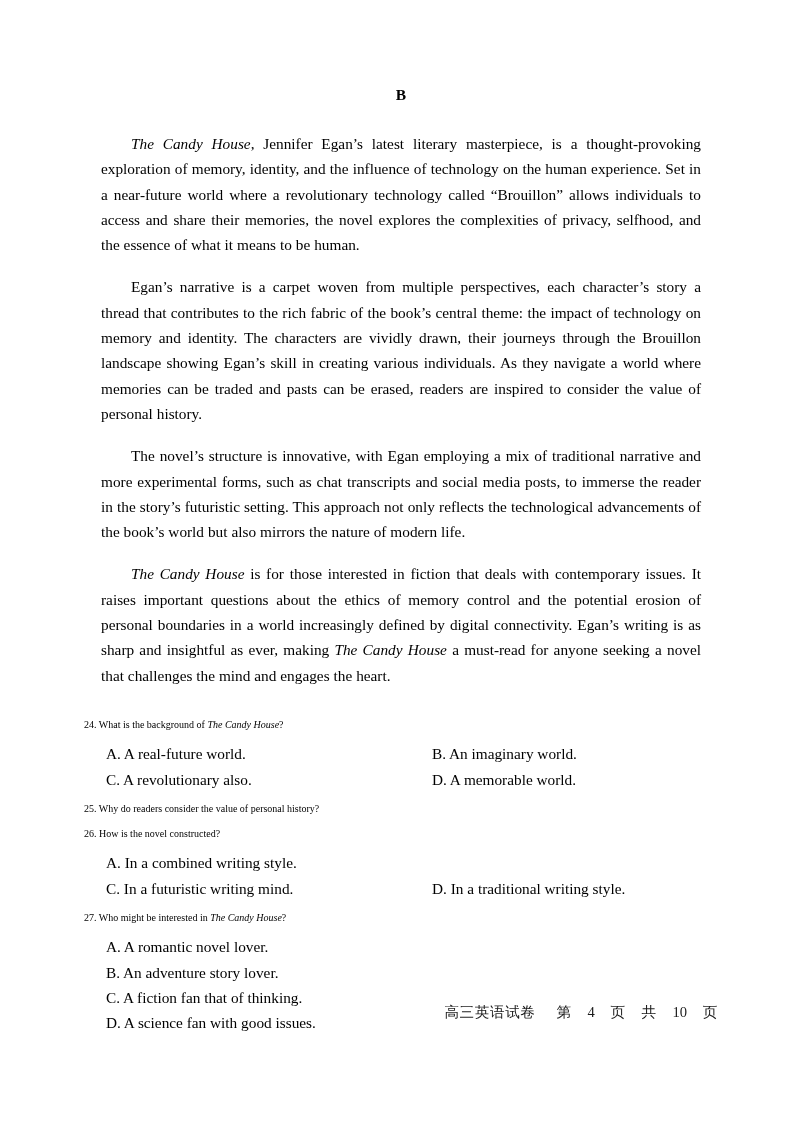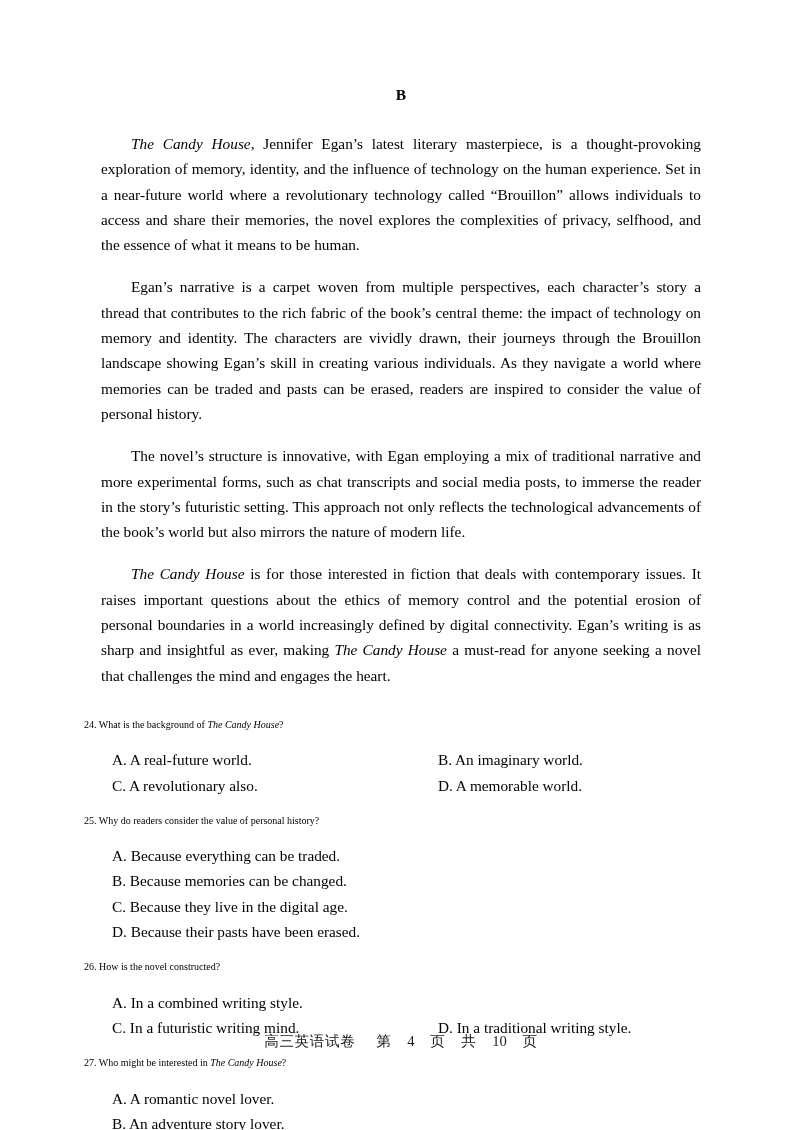--- a/index.html
+++ b/index.html
@@ -65,21 +65,21 @@
     font-size: 10px;
     line-height: 25.3px;
     margin: 0;
     text-align: left;
     white-space: pre-wrap;
   }
   .question-stem i {
     font-style: italic;
   }
   .options {
-    margin: 10px;
+    margin: 4px;
     padding: 0;
     list-style: none;
   }
   .option-row {
     display: flex;
     font-size: 15.3px;
     line-height: 25.3px;
   }
   .option-row.single {
     display: block;
@@ -94,23 +94,23 @@
   }
   .opt.col2 {
     flex: 1 1 auto;
     padding-left: 0;
   }
 
   
   .footer {
     position: absolute;
     left: 0;
-    top: 1030px;
+    top: 1001px;
     width: 634px;
-    text-align: center;
+    text-align: right;
     font-size: 14.6px;
     line-height: 22px;
     font-family: "DejaVu Sans", "Liberation Sans", sans-serif;
     letter-spacing: 0.6px;
     color: #1a1a1a;
   }
   .footer .fnum {
     font-family: "Liberation Serif", serif;
     letter-spacing: 0;
   }
@@ -138,26 +138,20 @@
             <span class="opt col2">B. An imaginary world.</span>
           </li>
           <li class="option-row">
             <span class="opt col1">C. A revolutionary also.</span>
             <span class="opt col2">D. A memorable world.</span>
           </li>
         </ul>
       </div>
       <div class="question-block">
         <div class="question-stem"><span>25. Why do readers consider the value of personal history?</span></div>
-        <ul class="options">
-          <li class="option-row single"><span class="opt">A. Because everything can be traded.</span></li>
-          <li class="option-row single"><span class="opt">B. Because memories can be changed.</span></li>
-          <li class="option-row single"><span class="opt">C. Because they live in the digital age.</span></li>
-          <li class="option-row single"><span class="opt">D. Because their pasts have been erased.</span></li>
-        </ul>
       </div>
       <div class="question-block">
         <div class="question-stem"><span>26. How is the novel constructed?</span></div>
         <ul class="options">
           <li class="option-row">
             <span class="opt col1">A. In a combined writing style.</span>
           </li>
           <li class="option-row">
             <span class="opt col1">C. In a futuristic writing mind.</span>
             <span class="opt col2">D. In a traditional writing style.</span>

